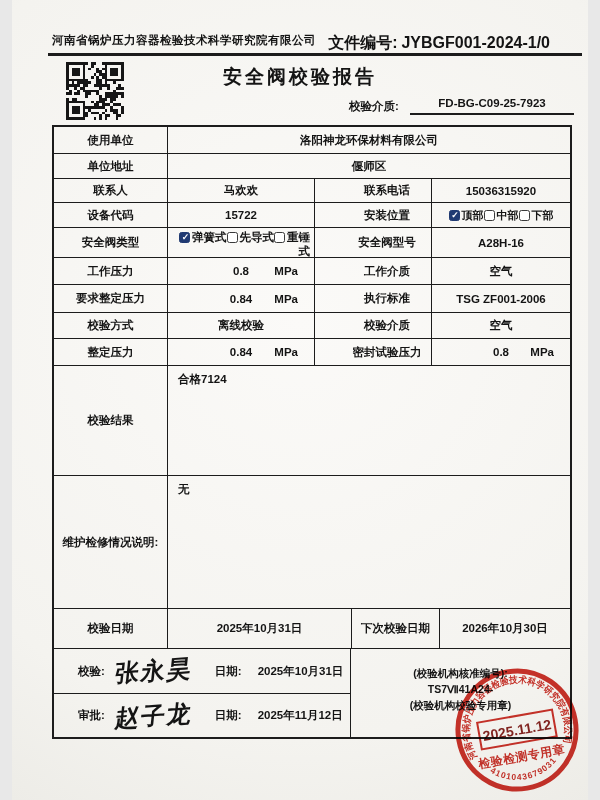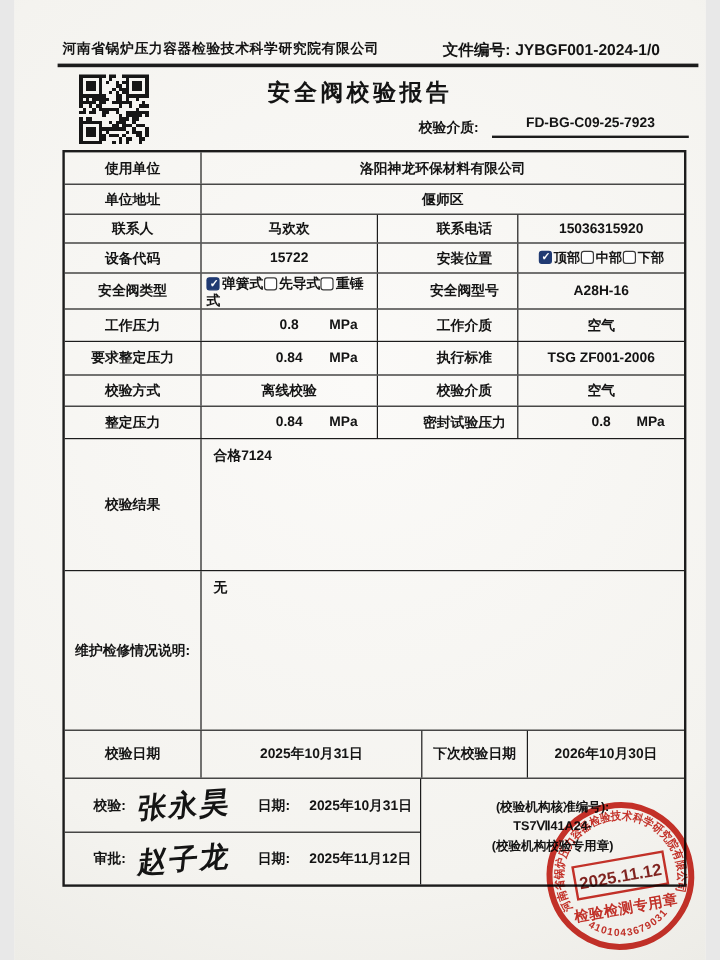--- a/index.html
+++ b/index.html
@@ -8,21 +8,21 @@
   }
   *{margin:0;padding:0;box-sizing:border-box;}
   html,body{background:#e8e8e8;}
   body{font-family:"Liberation Sans",sans-serif;color:var(--ink);}
   .page{position:relative;width:576px;height:800px;margin:0 auto;
     background:var(--paper);
     background-image:radial-gradient(circle at 50% 40%, #fbfaf8 0%, #f4f3ef 75%, #edecE7 100%);
     overflow:hidden;}
   
   .hdr-company{position:absolute;left:40px;top:33px;font-size:11.5px;font-weight:700;letter-spacing:.5px;}
-  .hdr-docno{position:absolute;right:38px;top:33px;font-size:13px;font-weight:700;}
+  .hdr-docno{position:absolute;right:38px;top:33px;font-size:16px;font-weight:700;}
   .hdr-docno .lbl{margin-right:4px;}
   .top-rule{position:absolute;left:36px;top:53px;width:534px;height:2.5px;background:var(--border);}
   
   .qr{position:absolute;left:52px;top:62px;width:62px;height:58px;}
   .title{position:absolute;left:0;top:64px;width:100%;text-align:center;
     font-size:19px;font-weight:700;letter-spacing:3px;}
   .report-no{position:absolute;left:0;top:97px;width:100%;height:20px;}
   .rn-label{position:absolute;left:337px;top:2px;font-size:11.5px;font-weight:700;}
   .rn-value{position:absolute;left:398px;top:0;width:164px;text-align:center;
     font-size:11.5px;font-weight:700;border-bottom:2px solid var(--border);padding-bottom:4px;}
@@ -355,21 +355,21 @@
       <div class="c wC">安装位置</div>
       <div class="c wD cbcell" style="font-size:11px">
         <span class="opt"><span class="cb checked"></span><span>顶部</span></span>
         <span class="opt"><span class="cb"></span><span>中部</span></span>
         <span class="opt"><span class="cb"></span><span>下部</span></span>
       </div>
     </div>
 
     <div class="r" style="height:30px">
       <div class="c wA">安全阀类型</div>
-      <div class="c wB wrapcell" style="text-align:left">
+      <div class="c wB wrapcell" style="text-align:right">
         <span class="cb checked"></span><span>弹簧式</span><span class="cb"></span><span>先导式</span><span class="cb"></span><span>重锤式</span>
       </div>
       <div class="c wC">安全阀型号</div>
       <div class="c wD">A28H-16</div>
     </div>
 
     <div class="r" style="height:27px">
       <div class="c wA">工作压力</div>
       <div class="c wB pcell">
         <span>0.8</span>

